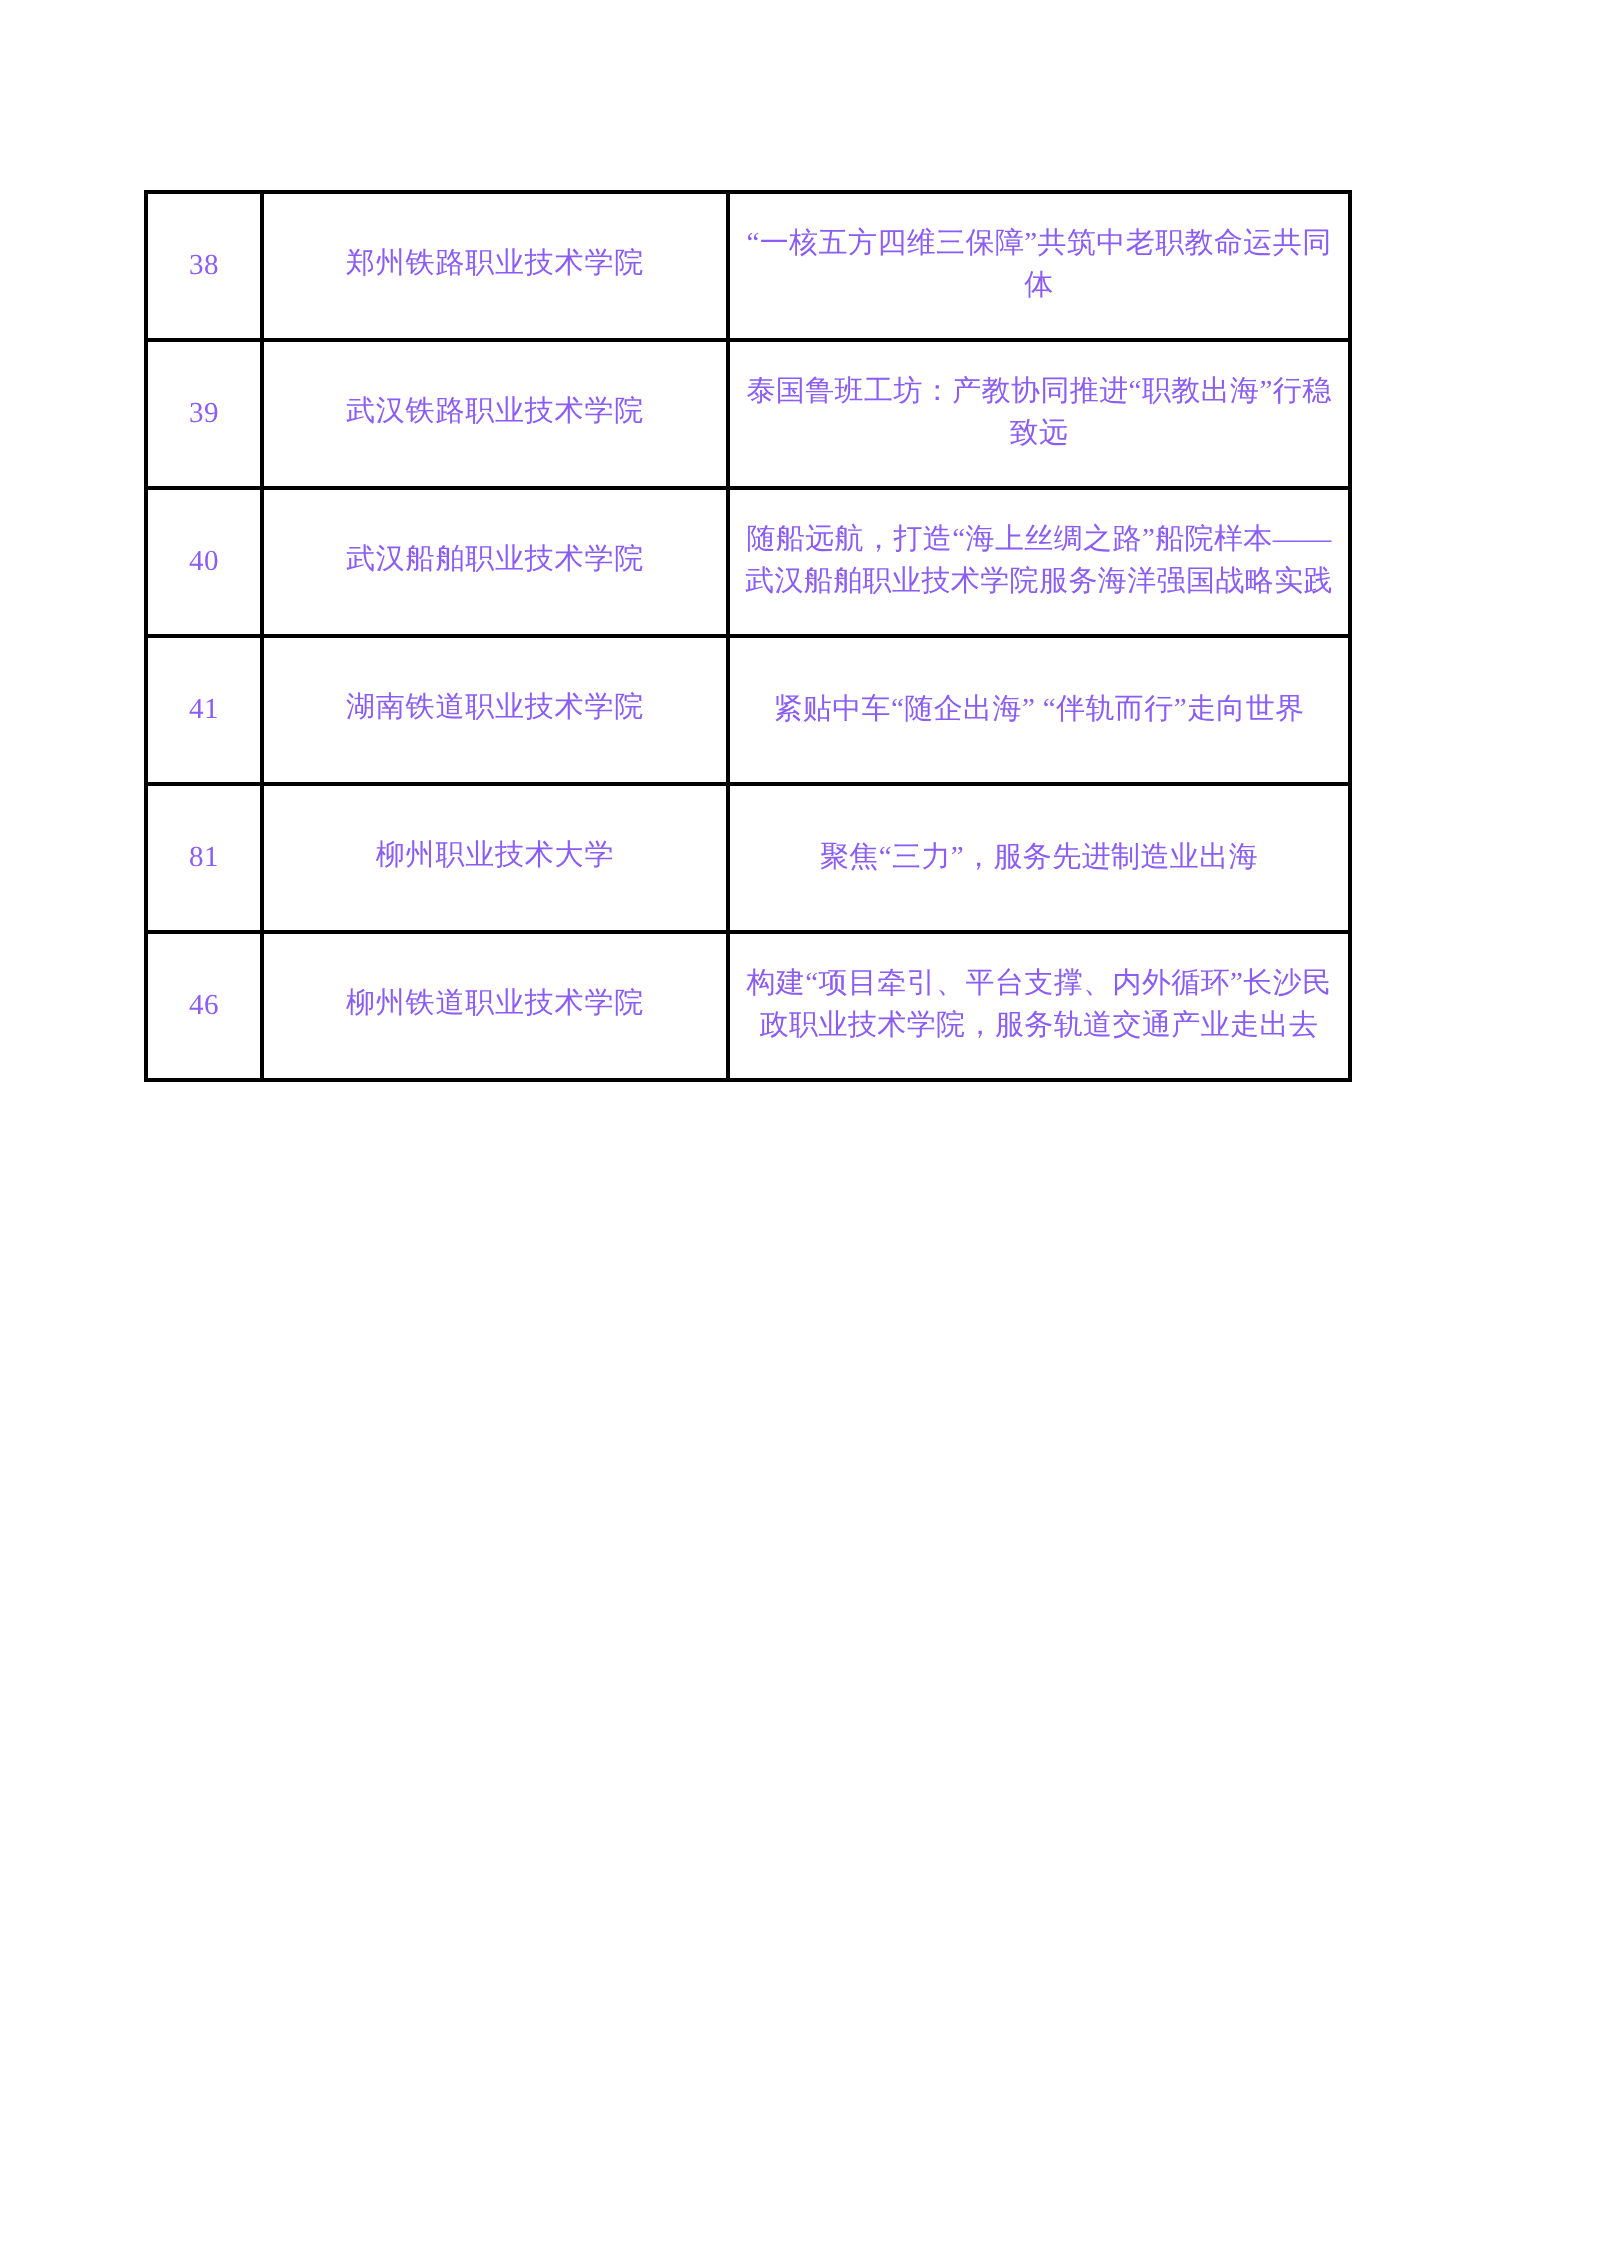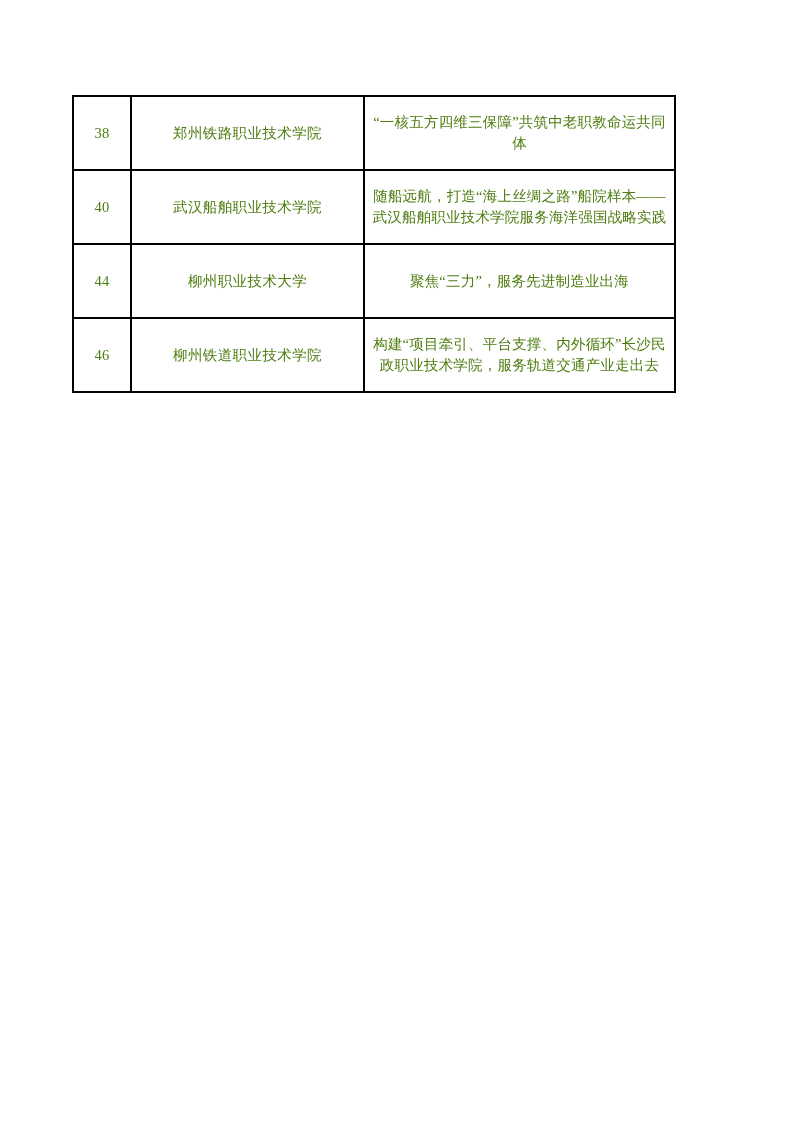--- a/index.html
+++ b/index.html
@@ -7,21 +7,21 @@
     padding: 0;
     background: #ffffff;
   }
   .page {
     position: relative;
     width: 800px;
     height: 1131px;
     background: #ffffff;
     overflow: hidden;
     font-family: "Liberation Serif", "DejaVu Serif", serif;
-    color: #4d7c0f;
+    color: #8b5cf6;
   }
   table.cases-table {
     position: absolute;
     left: 72px;
     top: 95px;
     width: 602px;
     border-collapse: collapse;
     table-layout: fixed;
   }
   table.cases-table td {
@@ -33,20 +33,21 @@
     line-height: 21px;
     padding: 1px 5px;
     word-break: break-all;
   }
   td.cell-no {
     font-size: 14px;
     letter-spacing: 0.2px;
   }
   td.cell-institution {
     letter-spacing: 0.4px;
+    font-family: Liberation Mono, monospace;
   }
   td.cell-title {
     letter-spacing: 0.2px;
   }
 </style>
 </head>
 <body>
 
 <div class="page">
   <table class="cases-table">
@@ -55,26 +56,36 @@
       <col style="width:233px">
       <col style="width:311px">
     </colgroup>
     <tbody>
         <tr>
           <td class="cell-no">38</td>
           <td class="cell-institution">郑州铁路职业技术学院</td>
           <td class="cell-title">“一核五方四维三保障”共筑中老职教命运共同体</td>
         </tr>
         <tr>
+          <td class="cell-no">39</td>
+          <td class="cell-institution">武汉铁路职业技术学院</td>
+          <td class="cell-title">泰国鲁班工坊：产教协同推进“职教出海”行稳致远</td>
+        </tr>
+        <tr>
           <td class="cell-no">40</td>
           <td class="cell-institution">武汉船舶职业技术学院</td>
           <td class="cell-title">随船远航，打造“海上丝绸之路”船院样本——武汉船舶职业技术学院服务海洋强国战略实践</td>
         </tr>
         <tr>
-          <td class="cell-no">44</td>
+          <td class="cell-no">41</td>
+          <td class="cell-institution">湖南铁道职业技术学院</td>
+          <td class="cell-title">紧贴中车“随企出海” “伴轨而行”走向世界</td>
+        </tr>
+        <tr>
+          <td class="cell-no">81</td>
           <td class="cell-institution">柳州职业技术大学</td>
           <td class="cell-title">聚焦“三力”，服务先进制造业出海</td>
         </tr>
         <tr>
           <td class="cell-no">46</td>
           <td class="cell-institution">柳州铁道职业技术学院</td>
           <td class="cell-title">构建“项目牵引、平台支撑、内外循环”长沙民政职业技术学院，服务轨道交通产业走出去</td>
         </tr>
       </tbody>
   </table>

